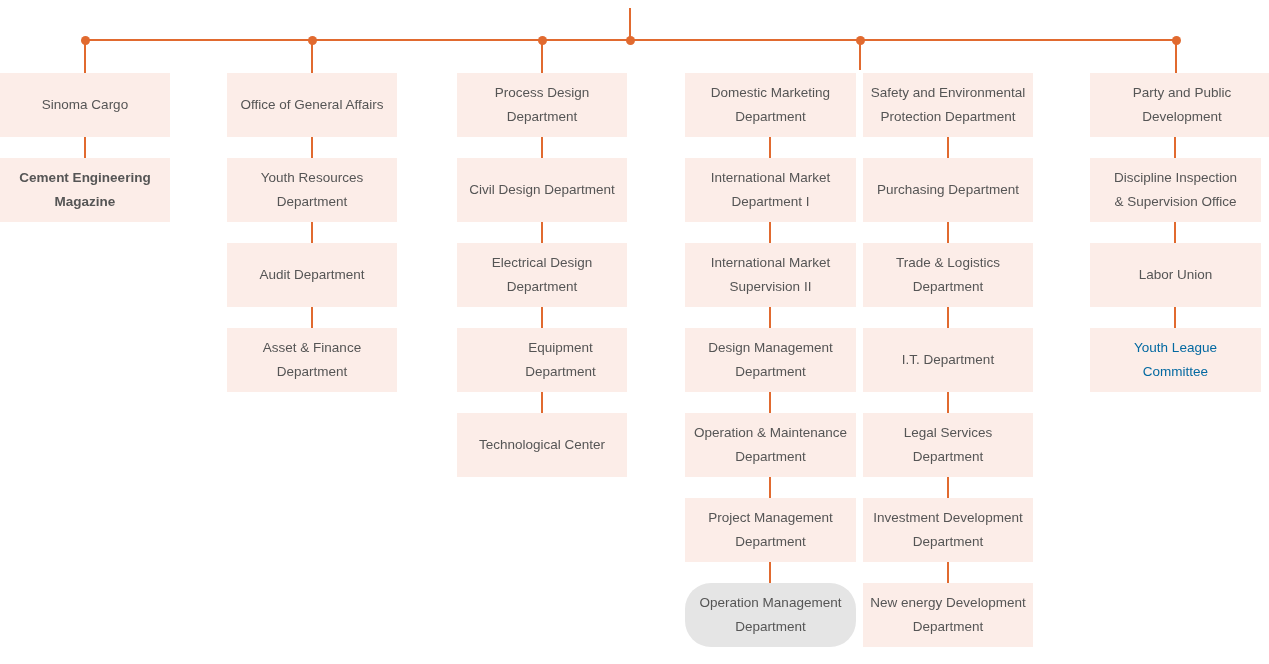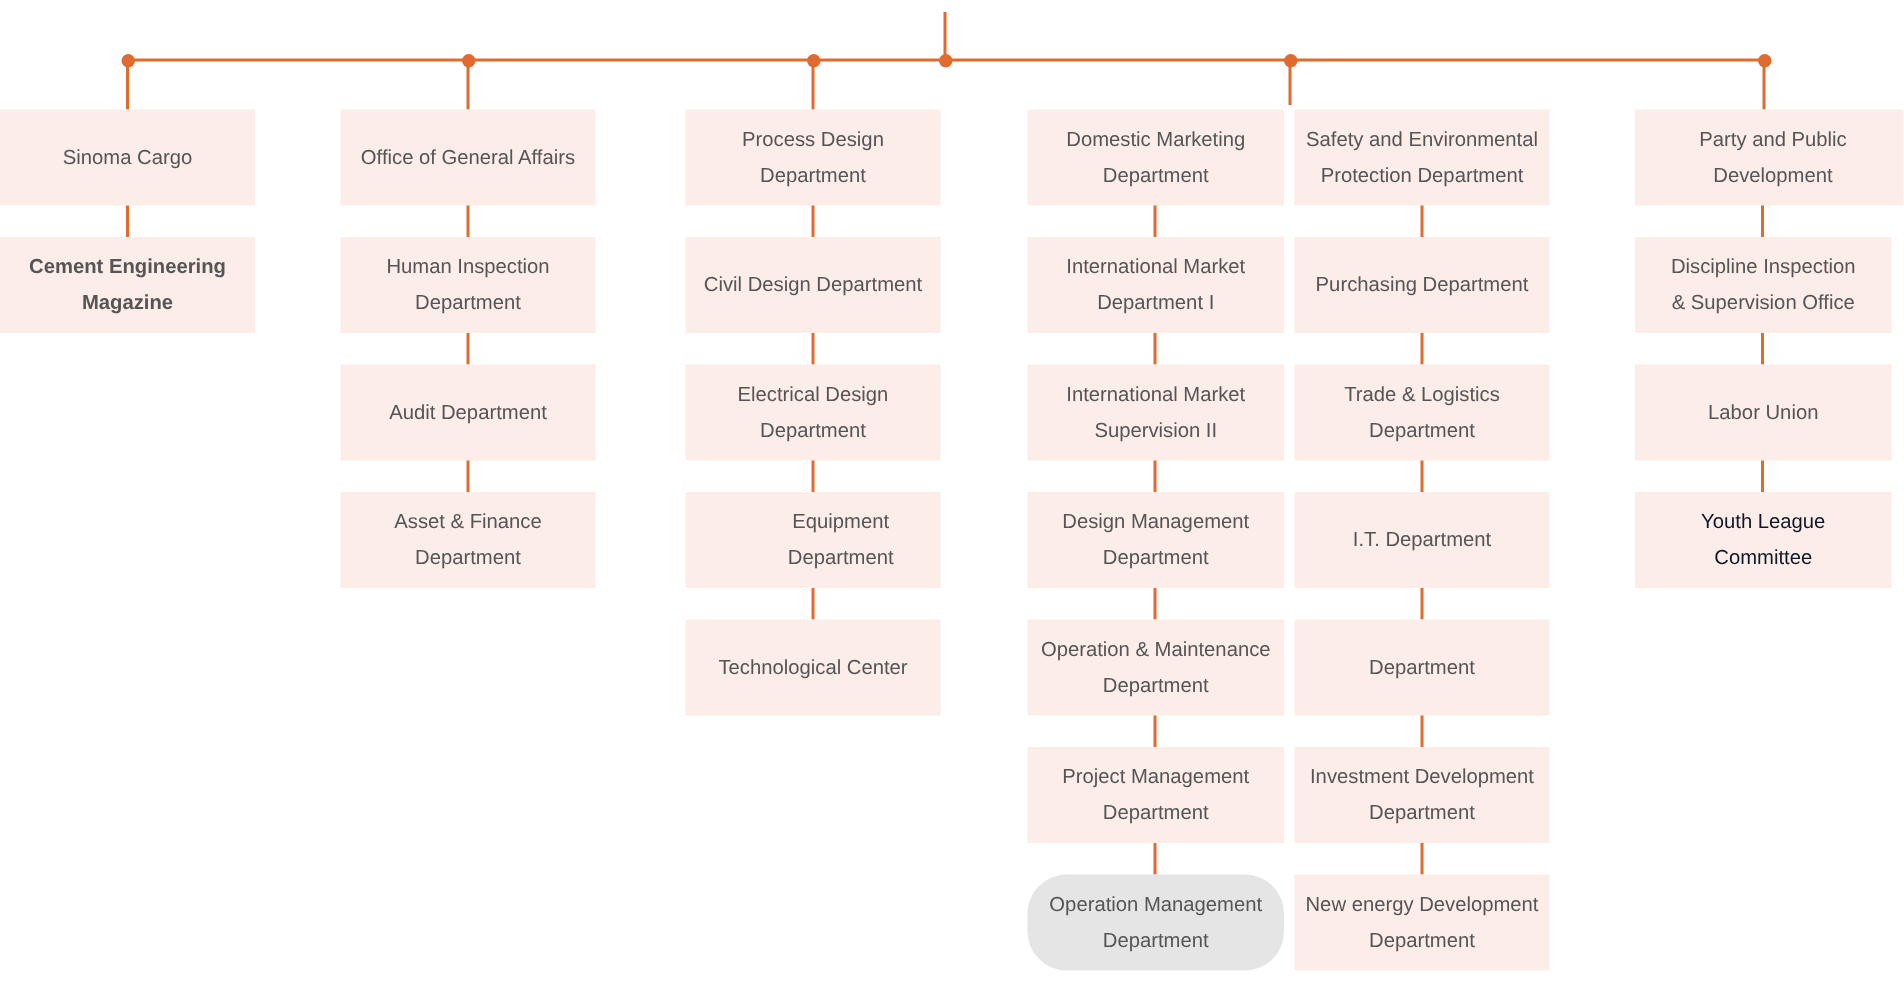--- a/index.html
+++ b/index.html
@@ -43,21 +43,21 @@
     <div class="vline" style="left: 84px; top: 137px; width: 2px; height: 21px; background: rgb(225, 106, 47);"></div>
     <div class="node" style="left: 0px; top: 158px; width: 170px; background: rgb(252, 237, 232); color: rgb(85, 85, 85); font-weight: bold;">
       <div>Cement Engineering</div>
       <div>Magazine</div>
     </div>
     <div class="node" style="left: 227px; top: 73px; width: 170px; background: rgb(252, 237, 232); color: rgb(85, 85, 85);">
       <div>Office of General Affairs</div>
     </div>
     <div class="vline" style="left: 311px; top: 137px; width: 2px; height: 21px; background: rgb(225, 106, 47);"></div>
     <div class="node" style="left: 227px; top: 158px; width: 170px; background: rgb(252, 237, 232); color: rgb(85, 85, 85);">
-      <div>Human Inspection</div>
+      <div>Youth Resources</div>
       <div>Department</div>
     </div>
     <div class="vline" style="left: 311px; top: 222px; width: 2px; height: 21px; background: rgb(225, 106, 47);"></div>
     <div class="node" style="left: 227px; top: 243px; width: 170px; background: rgb(252, 237, 232); color: rgb(85, 85, 85);">
       <div>Audit Department</div>
     </div>
     <div class="vline" style="left: 311px; top: 307px; width: 2px; height: 21px; background: rgb(225, 106, 47);"></div>
     <div class="node" style="left: 227px; top: 328px; width: 170px; background: rgb(252, 237, 232); color: rgb(85, 85, 85);">
       <div>Asset &amp; Finance</div>
       <div>Department</div>
@@ -129,20 +129,21 @@
     <div class="node" style="left: 863px; top: 243px; width: 170px; background: rgb(252, 237, 232); color: rgb(85, 85, 85);">
       <div>Trade &amp; Logistics</div>
       <div>Department</div>
     </div>
     <div class="vline" style="left: 947px; top: 307px; width: 2px; height: 21px; background: rgb(225, 106, 47);"></div>
     <div class="node" style="left: 863px; top: 328px; width: 170px; background: rgb(252, 237, 232); color: rgb(85, 85, 85);">
       <div>I.T. Department</div>
     </div>
     <div class="vline" style="left: 947px; top: 392px; width: 2px; height: 21px; background: rgb(225, 106, 47);"></div>
     <div class="node" style="left: 863px; top: 413px; width: 170px; background: rgb(252, 237, 232); color: rgb(85, 85, 85);">
+      <div>Legal Services</div>
       <div>Department</div>
     </div>
     <div class="vline" style="left: 947px; top: 477px; width: 2px; height: 21px; background: rgb(225, 106, 47);"></div>
     <div class="node" style="left: 863px; top: 498px; width: 170px; background: rgb(252, 237, 232); color: rgb(85, 85, 85);">
       <div>Investment Development</div>
       <div>Department</div>
     </div>
     <div class="vline" style="left: 947px; top: 562px; width: 2px; height: 21px; background: rgb(225, 106, 47);"></div>
     <div class="node" style="left: 863px; top: 583px; width: 170px; background: rgb(252, 237, 232); color: rgb(85, 85, 85);">
       <div>New energy Development</div>
@@ -155,17 +156,17 @@
     <div class="vline" style="left: 1174px; top: 137px; width: 2px; height: 21px; background: rgb(225, 106, 47);"></div>
     <div class="node" style="left: 1090px; top: 158px; width: 171px; background: rgb(252, 237, 232); color: rgb(85, 85, 85);">
       <div>Discipline Inspection</div>
       <div>&amp; Supervision Office</div>
     </div>
     <div class="vline" style="left: 1174px; top: 222px; width: 2px; height: 21px; background: rgb(225, 106, 47);"></div>
     <div class="node" style="left: 1090px; top: 243px; width: 171px; background: rgb(252, 237, 232); color: rgb(85, 85, 85);">
       <div>Labor Union</div>
     </div>
     <div class="vline" style="left: 1174px; top: 307px; width: 2px; height: 21px; background: rgb(225, 106, 47);"></div>
-    <div class="node" style="left: 1090px; top: 328px; width: 171px; background: rgb(252, 237, 232); color: #0f172a;">
+    <div class="node" style="left: 1090px; top: 328px; width: 171px; background: rgb(252, 237, 232); color: #0369a1;">
       <div>Youth League</div>
       <div>Committee</div>
     </div>
   </div>
 
 </body></html>

